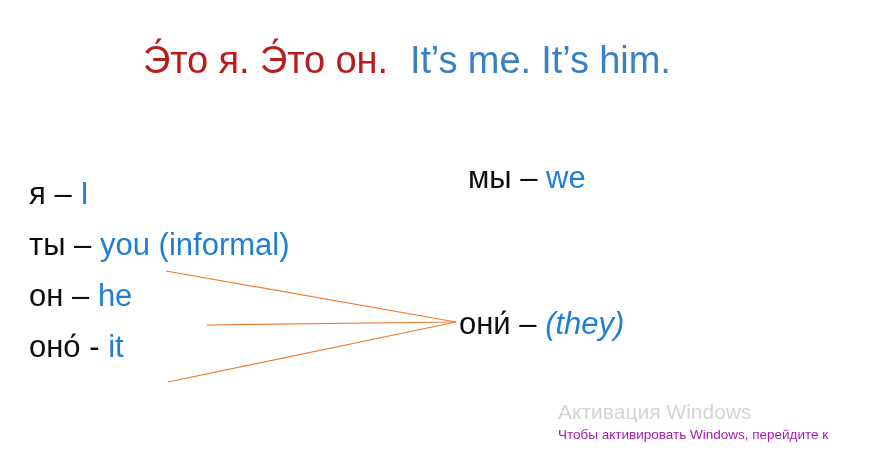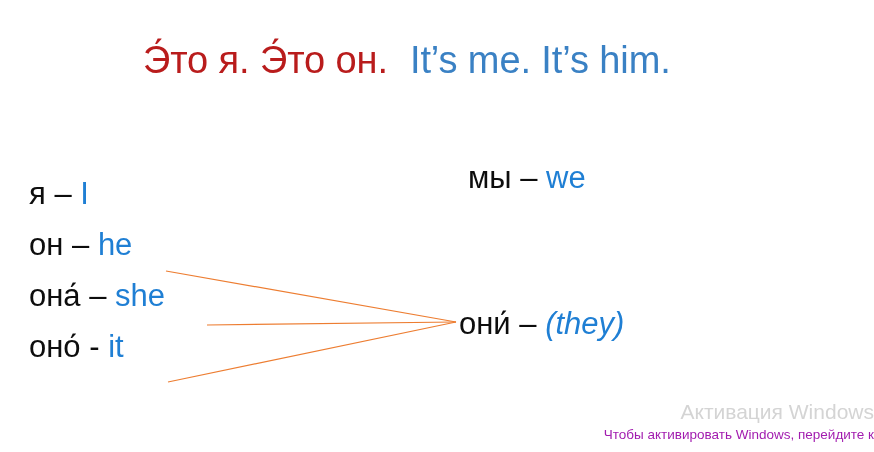--- a/index.html
+++ b/index.html
@@ -78,21 +78,21 @@
     height: 452px;
     pointer-events: none;
   }
 
   
   #watermark {
     position: absolute;
     right: 0px;
     bottom: 8px;
     width: 316px;
-    text-align: right;
+    text-align: left;
     color: #d2d2d2;
     user-select: none;
   }
   #wm-title {
     font-size: 21px;
     line-height: 26px;
     color: #d4d4d4;
     font-weight: 400;
   }
   #wm-sub {
@@ -118,28 +118,28 @@
     <line x1="168" y1="382" x2="456" y2="322" stroke="#ED7D31" stroke-width="1.2"></line>
   </svg>
 
   <div class="col" id="col-left">
     <div class="prow">
       <span class="ru">я</span>
       <span class="dash">–</span>
       <span class="en">I</span>
     </div>
     <div class="prow">
+      <span class="ru">ты</span>
+      <span class="dash">–</span>
+      <span class="en">you (informal)</span>
+    </div>
+    <div class="prow">
       <span class="ru">он</span>
       <span class="dash">–</span>
       <span class="en">he</span>
-    </div>
-    <div class="prow">
-      <span class="ru">она́</span>
-      <span class="dash">–</span>
-      <span class="en">she</span>
     </div>
     <div class="prow">
       <span class="ru">оно́</span>
       <span class="dash">-</span>
       <span class="en">it</span>
     </div>
   </div>
 
   <div class="col" id="col-right">
     <div class="prow" id="row-we">

